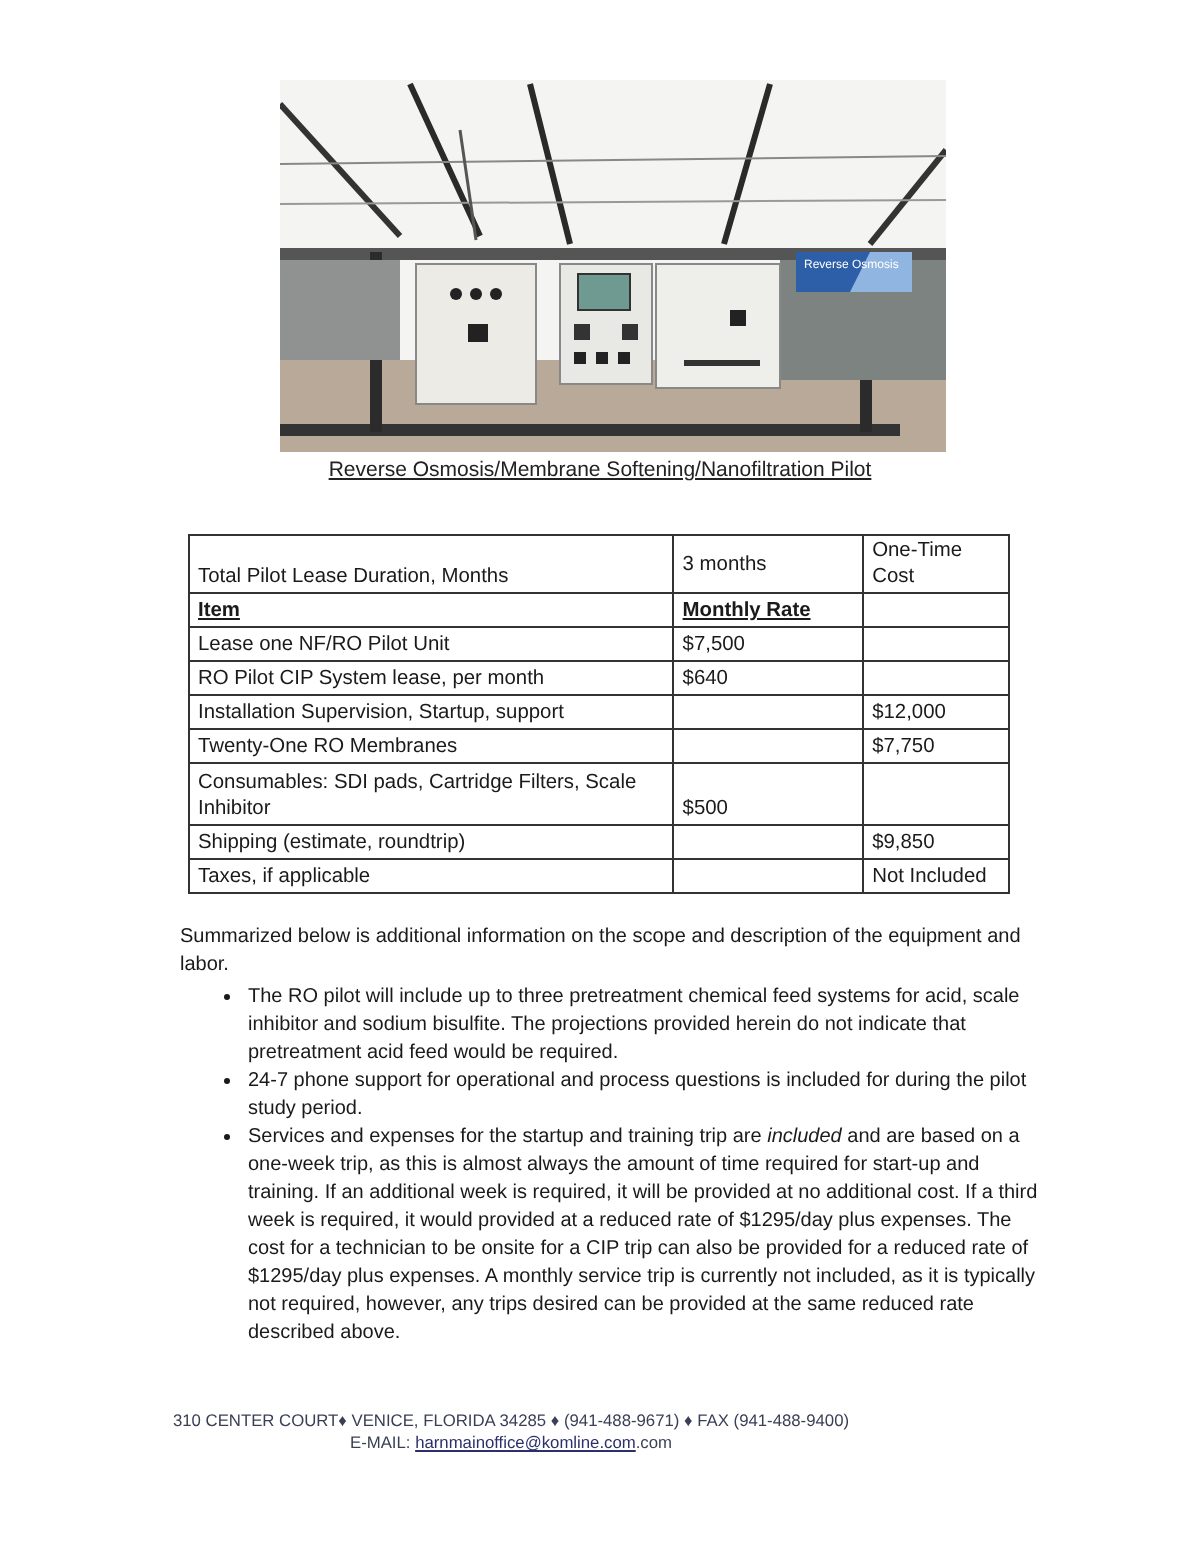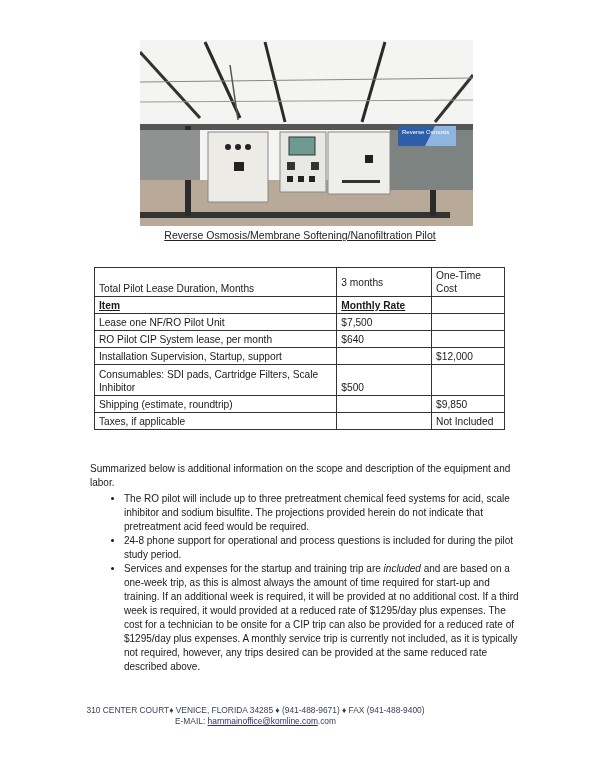--- a/index.html
+++ b/index.html
@@ -99,20 +99,25 @@
   <tr>
     <td class="c1">RO Pilot CIP System lease, per month</td>
     <td class="c2">$640</td>
     <td class="c3"></td>
   </tr>
   <tr>
     <td class="c1">Installation Supervision, Startup, support</td>
     <td class="c2"></td>
     <td class="c3">$12,000</td>
   </tr>
+  <tr>
+    <td class="c1">Twenty-One RO Membranes</td>
+    <td class="c2"></td>
+    <td class="c3">$7,750</td>
+  </tr>
   <tr class="tall">
     <td class="c1">Consumables: SDI pads, Cartridge Filters, Scale Inhibitor</td>
     <td class="c2">$500</td>
     <td class="c3"></td>
   </tr>
   <tr>
     <td class="c1">Shipping (estimate, roundtrip)</td>
     <td class="c2"></td>
     <td class="c3">$9,850</td>
   </tr>
@@ -121,21 +126,21 @@
     <td class="c2"></td>
     <td class="c3">Not Included</td>
   </tr>
 </tbody>
   </table>
 
 <div class="body">
   <p>Summarized below is additional information on the scope and description of the equipment and labor.</p>
   <ul>
     <li>The RO pilot will include up to three pretreatment chemical feed systems for acid, scale inhibitor and sodium bisulfite. The projections provided herein do not indicate that pretreatment acid feed would be required.</li>
-    <li>24-8 phone support for operational and process questions is included for during the pilot study period.</li>
+    <li>24-7 phone support for operational and process questions is included for during the pilot study period.</li>
     <li><span>Services and expenses for the startup and training trip are </span><em>included</em><span> and are based on a one-week trip, as this is almost always the amount of time required for start-up and training.  If an additional week is required, it will be provided at no additional cost.  If a third week is required, it would provided at a reduced rate of $1295/day plus expenses.  The cost for a technician to be onsite for a CIP trip can also be provided for a reduced rate of $1295/day plus expenses.  A monthly service trip is currently not included, as it is typically not required, however, any trips desired can be provided at the same reduced rate described above.</span></li>
   </ul>
 </div>
 
 <div class="footer">
   <div>310 CENTER COURT♦ VENICE, FLORIDA 34285 ♦ (941-488-9671) ♦ FAX (941-488-9400)</div>
   <div><span>E-MAIL: </span><a>harnmainoffice@komline.com</a><span>.com</span></div>
 </div>
 
 </body></html>

